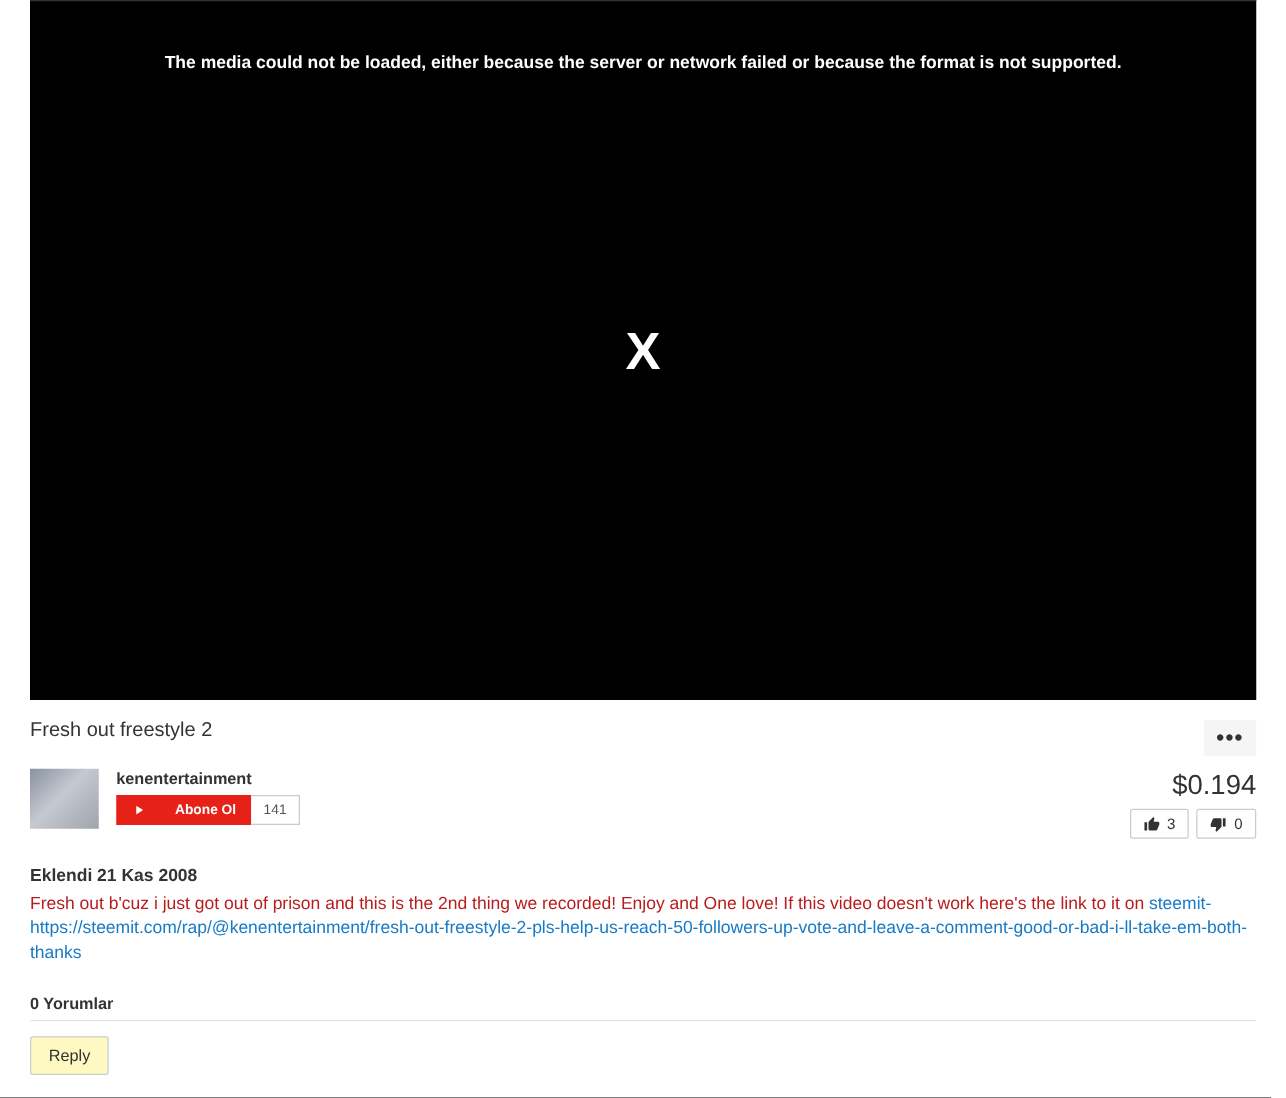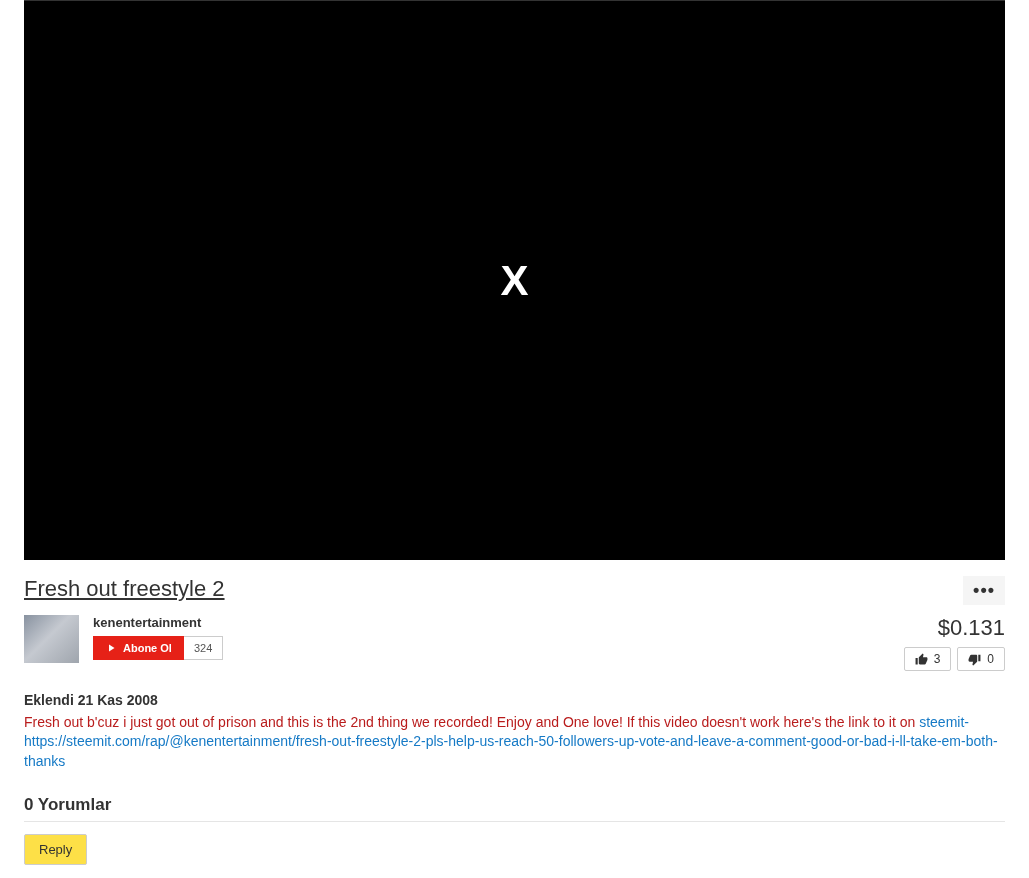--- a/index.html
+++ b/index.html
@@ -26,21 +26,21 @@
       color: #fff;
       font-size: 42px;
       font-weight: bold;
       position: absolute;
       top: 50%;
       left: 50%;
       transform: translate(-50%, -50%);
     }
     .content { padding: 10px 24px; }
     .title-row { display: flex; justify-content: space-between; align-items: flex-start; margin-top: 6px; }
-    .video-title { font-size: 22px; font-weight: normal; color: #333; text-decoration: underline; }
+    .video-title { font-size: 16px; font-weight: normal; color: #333; }
     .more-button {
       background: #f5f5f5;
       border: none;
       padding: 4px 10px;
       cursor: pointer;
       font-size: 18px;
       font-weight: bold;
       letter-spacing: 1px;
       color: #333;
     }
@@ -62,21 +62,21 @@
     .subscribe-btn {
       background: #e62117;
       color: #fff;
       border: none;
       padding: 5px 12px;
       font-size: 11px;
       font-weight: bold;
       cursor: pointer;
       display: flex;
       align-items: center;
-      gap: 6px;
+      gap: 23px;
     }
     .subscribe-btn svg { fill: #fff; }
     .sub-count {
       border: 1px solid #ccc;
       border-left: none;
       padding: 5px 10px;
       font-size: 11px;
       color: #555;
       background: #fff;
       display: flex;
@@ -97,41 +97,42 @@
       gap: 6px;
       border-radius: 2px;
     }
     .vote-btn svg { fill: #333; }
     .description { margin-top: 20px; font-size: 14px; line-height: 1.4; }
     .date { font-weight: bold; font-size: 14px; margin-bottom: 2px; }
     .desc-text { color: #b91c1c; }
     .desc-link { color: #167ac6; text-decoration: none; }
     .comments-section { margin-top: 24px; }
     .comments-header {
-      font-size: 17px;
+      font-size: 13px;
       font-weight: bold;
       padding-bottom: 6px;
       border-bottom: 1px solid #e5e5e5;
     }
     .reply-btn {
       border: 1px solid #ccc;
-      background: #fde047;
+      background: #fef9c3;
       padding: 7px 14px;
       font-size: 13px;
       color: #333;
       cursor: pointer;
       margin-top: 12px;
       border-radius: 2px;
     }
   </style>
 </head>
 <body>
 
 <div class="container">
   <div class="video-player">
+    <div class="video-error-msg">The media could not be loaded, either because the server or network failed or because the format is not supported.</div>
     <div class="video-error-x">X</div>
   </div>
 
   <div class="content">
     <div class="title-row">
       <h1 class="video-title">Fresh out freestyle 2</h1>
       <button class="more-button">•••</button>
     </div>
 
     <div class="uploader-row">
@@ -139,26 +140,26 @@
         <span class="avatar"></span>
         <div class="uploader-info">
           <a class="uploader-name">kenentertainment</a>
           <div class="subscribe-row">
             <button class="subscribe-btn">
               <svg width="12" height="12" viewBox="0 0 24 24">
                   <path d="M8 5v14l11-7z"></path>
                 </svg>
               <span>Abone Ol</span>
             </button>
-            <span class="sub-count">324</span>
+            <span class="sub-count">141</span>
           </div>
         </div>
       </div>
       <div class="earnings-col">
-        <div class="earnings">$0.131</div>
+        <div class="earnings">$0.194</div>
         <div class="vote-row">
           <button class="vote-btn">
             <svg width="13" height="13" viewBox="0 0 24 24">
                 <path d="M1 21h4V9H1v12zm22-11c0-1.1-.9-2-2-2h-6.31l.95-4.57.03-.32c0-.41-.17-.79-.44-1.06L14.17 1 7.59 7.59C7.22 7.95 7 8.45 7 9v10c0 1.1.9 2 2 2h9c.83 0 1.54-.5 1.84-1.22l3.02-7.05c.09-.23.14-.47.14-.73v-2z"></path>
               </svg>
             <span>3</span>
           </button>
           <button class="vote-btn">
             <svg width="13" height="13" viewBox="0 0 24 24">
                 <path d="M15 3H6c-.83 0-1.54.5-1.84 1.22l-3.02 7.05c-.09.23-.14.47-.14.73v2c0 1.1.9 2 2 2h6.31l-.95 4.57-.3.32c0 .41.17.79.44 1.06L9.83 23l6.59-6.59c.36-.36.58-.86.58-1.41V5c0-1.1-.9-2-2-2zm4 0v12h4V3h-4z"></path>

